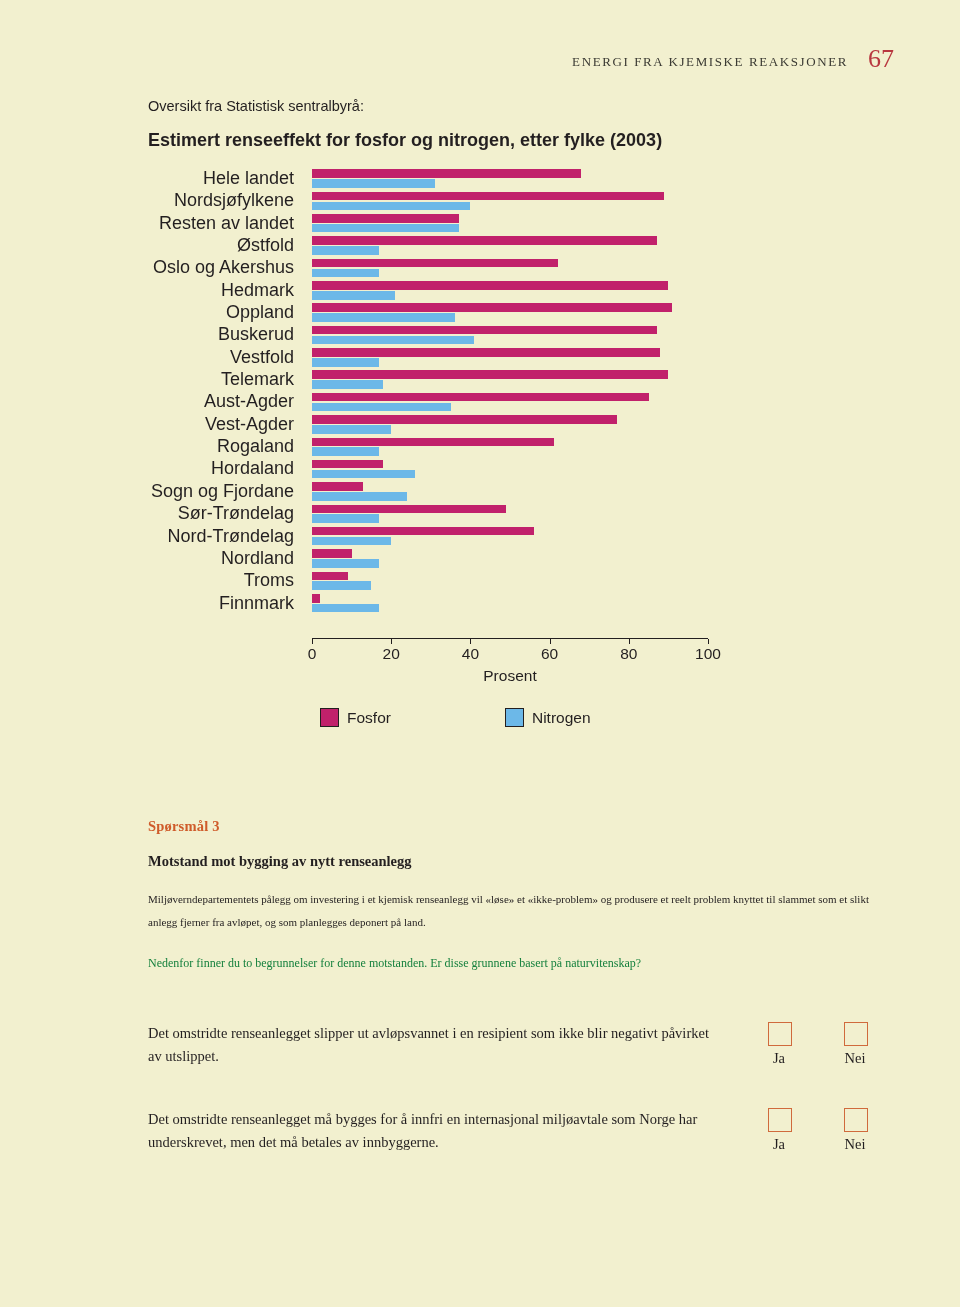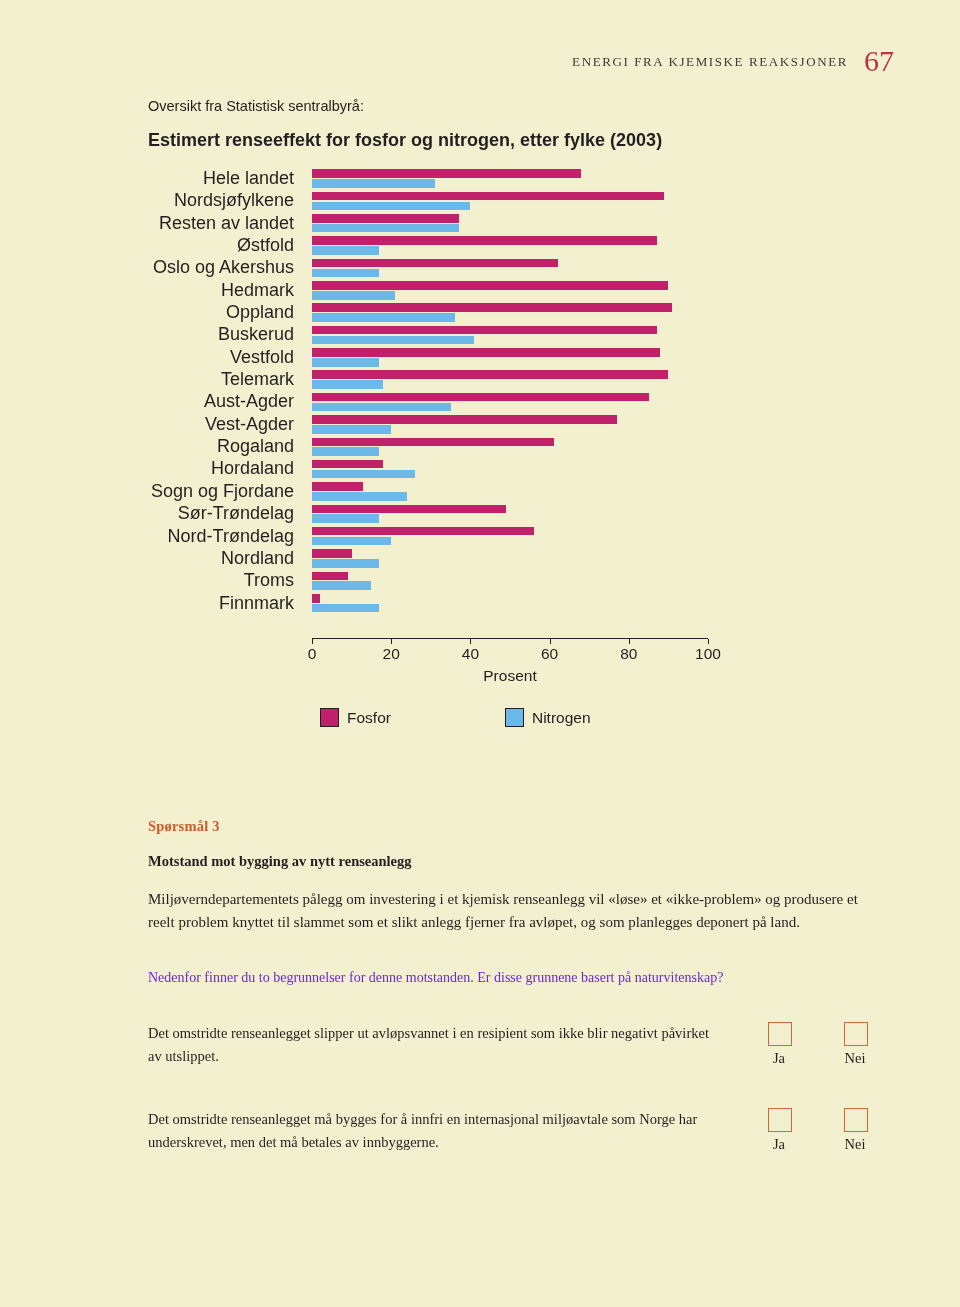--- a/index.html
+++ b/index.html
@@ -21,21 +21,21 @@
     position:absolute;right:112px;top:4px;
     font-family:"Liberation Serif",serif;
     font-size:13px;letter-spacing:1.6px;
     color:#3b3a33;
     text-transform:uppercase;
     white-space:nowrap;
   }
   .hdr-page{
     position:absolute;right:66px;top:-6px;
     font-family:"Liberation Serif",serif;
-    font-size:30px;color:#b8373f;
+    font-size:26px;color:#b8373f;
   }
 
   
   .src{
     position:absolute;left:148px;top:98px;
     font-size:14.5px;color:#231f20;
     font-family:"Liberation Sans",sans-serif;
   }
   .chart-title{
     position:absolute;left:148px;top:130px;
@@ -98,27 +98,27 @@
     letter-spacing:.2px;
   }
   .q-head{
     margin-top:18px;
     font-family:"Liberation Serif",serif;
     font-weight:bold;font-size:14.5px;color:#231f20;
   }
   .q-body{
     margin-top:18px;
     font-family:"Liberation Serif",serif;
-    font-size:15px;line-height:23px;color:#231f20;
+    font-size:11px;line-height:23px;color:#231f20;
     width:728px;
   }
   .q-body2{
-    margin-top:32px;
-    font-family:"Liberation Serif",serif;
-    font-size:14px;line-height:23px;color:#6d28d9;
+    margin-top:18px;
+    font-family:"Liberation Serif",serif;
+    font-size:12px;line-height:23px;color:#15803d;
     width:728px;
   }
 
   .ansblock{
     position:absolute;left:148px;width:728px;height:62px;
   }
   .ansblock .txt{
     position:absolute;left:0;top:0;width:570px;
     font-family:"Liberation Serif",serif;
     font-size:14.5px;line-height:23px;color:#231f20;

